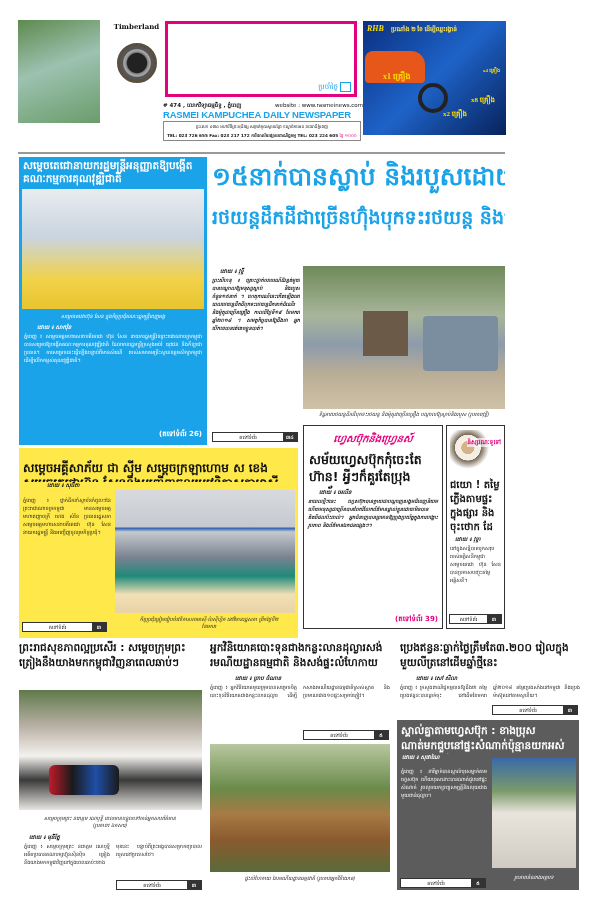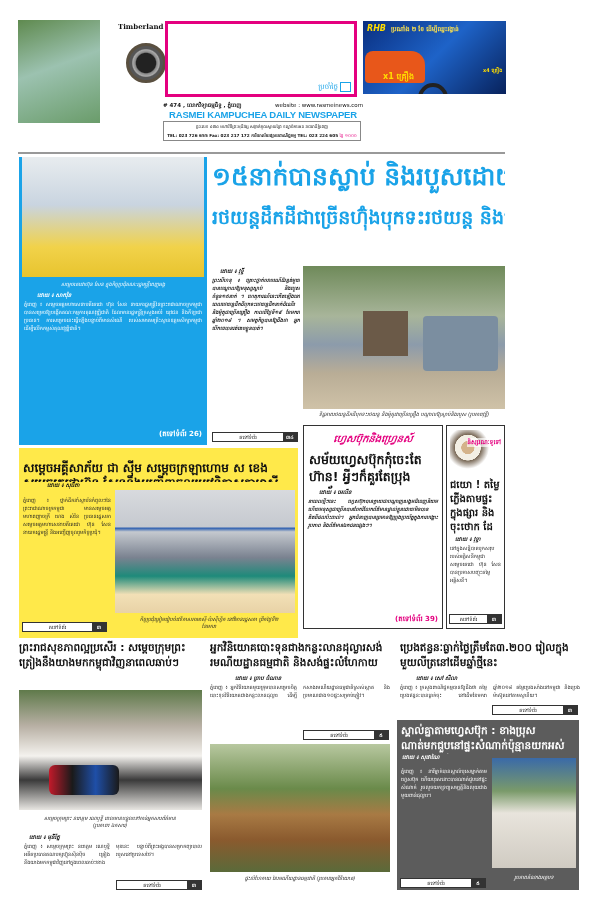--- a/index.html
+++ b/index.html
@@ -10,53 +10,54 @@
   .byline { font-size: 5.5px; font-weight: bold; font-style: italic; }
   .caption { font-size: 5px; font-style: italic; text-align: center; line-height: 7px; color: #222; }
   .cont { position: absolute; height: 10px; border: 1px solid #333; background: #fff; font-size: 5px; display: flex; }
   .cont .l { flex: 1; text-align: center; line-height: 8px; }
   .cont .r { width: 14px; background: #333; color: #fff; text-align: center; line-height: 8px; font-weight: bold; }
 </style>
 </head>
 <body>
 
 <div class="abs photo" style="left:18px;top:20px;width:82px;height:103px;background:linear-gradient(160deg,#5f8a4f,#9cc2b0 45%,#6a9c6a);"></div>
-<div class="abs" style="left:118px;top:22px;width:55px;height:100px;">
+<div class="abs" style="left:109px;top:22px;width:55px;height:100px;text-align:center;">
   <div style="font-size:7px;font-weight:bold;font-family:'DejaVu Serif',serif;">Timberland</div>
   <div style="margin:12px auto 0;width:40px;height:40px;border-radius:50%;background:radial-gradient(#222 40%,#888 45%,#aaa 55%,#555 60%);border:3px solid #5a5040;"></div>
 </div>
 
 <div class="abs" style="left:165px;top:21px;width:192px;height:76px;border:3px solid #e4007f;background:#fff;">
   <div style="position:absolute;right:16px;bottom:2px;color:#1aa3e8;font-size:7px;">ប្រចាំថ្ងៃ</div>
   <div style="position:absolute;right:3px;bottom:2px;width:11px;height:10px;border:1px solid #1aa3e8;"></div>
 </div>
 <div class="abs" style="left:163px;top:102px;width:200px;font-size:5.5px;display:flex;justify-content:space-between;">
   <span style="font-weight:bold;"># 474 , លោកវិទ្យាធម្មធិទ្ធ , ភ្នំពេញ</span>
   <span>website : www.rasmeinews.com</span>
 </div>
-<div class="abs" style="left:163px;top:109px;width:200px;text-align:center;color:#1aa3e8;font-size:9.5px;font-weight:bold;font-family:'Liberation Sans',sans-serif;letter-spacing:-0.2px;">RASMEI KAMPUCHEA DAILY NEWSPAPER</div>
+<div class="abs" style="left:163px;top:109px;width:200px;text-align:left;color:#1aa3e8;font-size:9.5px;font-weight:bold;font-family:'Liberation Sans',sans-serif;letter-spacing:-0.2px;">RASMEI KAMPUCHEA DAILY NEWSPAPER</div>
 <div class="abs" style="left:163px;top:121px;width:198px;height:20px;border:1px solid #888;font-size:4.2px;line-height:9px;text-align:center;overflow:hidden;">
   <div>ផ្ទះលេខ ៤៧៤ មហាវិថីព្រះមុនីវង្ស សង្កាត់ទួលស្វាយព្រៃ ខណ្ឌចំការមន រាជធានីភ្នំពេញ</div>
   <div><span style="font-weight:bold;">TEL: 023 726 655  Fax: 023 217 172  ការិយាល័យផ្សាយពាណិជ្ជកម្ម TEL: 023 224 605</span> <span style="color:#e4007f;">ថ្លៃ ១០០០ រៀល</span></div>
 </div>
 
-<div class="abs" style="left:363px;top:21px;width:143px;height:73px;background:linear-gradient(135deg,#0a2f80,#1e63c8 50%,#08225c);overflow:hidden;">
+<div class="abs" style="left:363px;top:21px;width:143px;height:114px;background:linear-gradient(135deg,#0a2f80,#1e63c8 50%,#08225c);overflow:hidden;font-family:Liberation Serif, serif;">
   <div style="position:absolute;left:4px;top:3px;color:#ffdd00;font-weight:bold;font-size:8px;font-style:italic;">RHB</div>
   <div style="position:absolute;left:28px;top:4px;width:70px;color:#ffe34d;font-size:6px;font-weight:bold;line-height:8px;">ប្រណាំង ២ ខែ ដើម្បីឈ្នះរង្វាន់</div>
   <div style="position:absolute;left:2px;top:30px;width:60px;height:32px;background:#e8571a;border-radius:8px 14px 4px 4px;"></div>
   <div style="position:absolute;left:55px;top:62px;width:30px;height:30px;border-radius:50%;border:4px solid #222;"></div>
   <div style="position:absolute;left:20px;top:50px;color:#ffdd00;font-size:8px;font-weight:bold;">x1 គ្រឿង</div>
   <div style="position:absolute;left:80px;top:88px;color:#ffdd00;font-size:7px;font-weight:bold;">x2 គ្រឿង</div>
   <div style="position:absolute;left:108px;top:74px;color:#ffdd00;font-size:7px;font-weight:bold;">x8 គ្រឿង</div>
   <div style="position:absolute;left:120px;top:46px;color:#ffdd00;font-size:5px;font-weight:bold;">x4 គ្រឿង</div>
 </div>
 
 <div class="abs" style="left:18px;top:152px;width:487px;height:2px;background:#999;"></div>
 
 <div class="abs" style="left:19px;top:157px;width:188px;height:288px;background:#1aa3e8;">
+  <div style="color:#fff;font-size:10.5px;font-weight:bold;padding:2px 4px;line-height:13px;height:32px;overflow:hidden;">សម្ដេចតេជោនាយករដ្ឋមន្ត្រីអនុញ្ញាតឱ្យបង្កើតគណៈកម្មការគុណវុឌ្ឍិជាតិ</div>
   <div class="photo" style="margin:0 3px;height:120px;background:linear-gradient(180deg,#e8ecef 0%,#c9d4e0 40%,#f1d24a 75%,#e8c42e 100%);"></div>
   <div class="caption" style="color:#fff;padding:4px 10px;">សម្ដេចតេជោហ៊ុន សែន ក្នុងកិច្ចប្រជុំគណៈរដ្ឋមន្ត្រីពេញអង្គ</div>
   <div class="byline" style="color:#fff;padding-left:18px;">ដោយ ៖ សាកវ៉ុន</div>
   <div class="txt" style="color:#fff;padding:0 5px;height:62px;">ភ្នំពេញ ៖ សម្ដេចអគ្គមហាសេនាបតីតេជោ ហ៊ុន សែន នាយករដ្ឋមន្ត្រីនៃព្រះរាជាណាចក្រកម្ពុជា បានសម្រេចឱ្យបង្កើតគណៈកម្មការគុណវុឌ្ឍិជាតិ ដែលមានរដ្ឋមន្ត្រីក្រសួងអប់រំ យុវជន និងកីឡាជាប្រធាន។ ការសម្រេចនេះធ្វើឡើងបន្ទាប់ពីមានសំណើ របស់សមាគមគ្រឹះស្ថានឧត្តមសិក្សាកម្ពុជា ដើម្បីលើកកម្ពស់គុណវុឌ្ឍិជាតិ។</div>
   <div style="position:absolute;right:5px;bottom:6px;color:#fff;font-weight:bold;font-size:7px;">(តទៅទំព័រ 26)</div>
 </div>
 
 <div class="abs" style="left:212px;top:157px;width:293px;color:#1aa3e8;font-size:25px;font-weight:bold;line-height:40px;white-space:nowrap;overflow:hidden;">១៥នាក់បានស្លាប់ និងរបួសដោយសារ</div>
 <div class="abs" style="left:212px;top:197px;width:293px;color:#1aa3e8;font-size:19px;font-weight:bold;line-height:40px;white-space:nowrap;overflow:hidden;">រថយន្តដឹកដីជាច្រើនហ៊ុំងបុកទះរថយន្ត និងម៉ូតូ</div>
 

